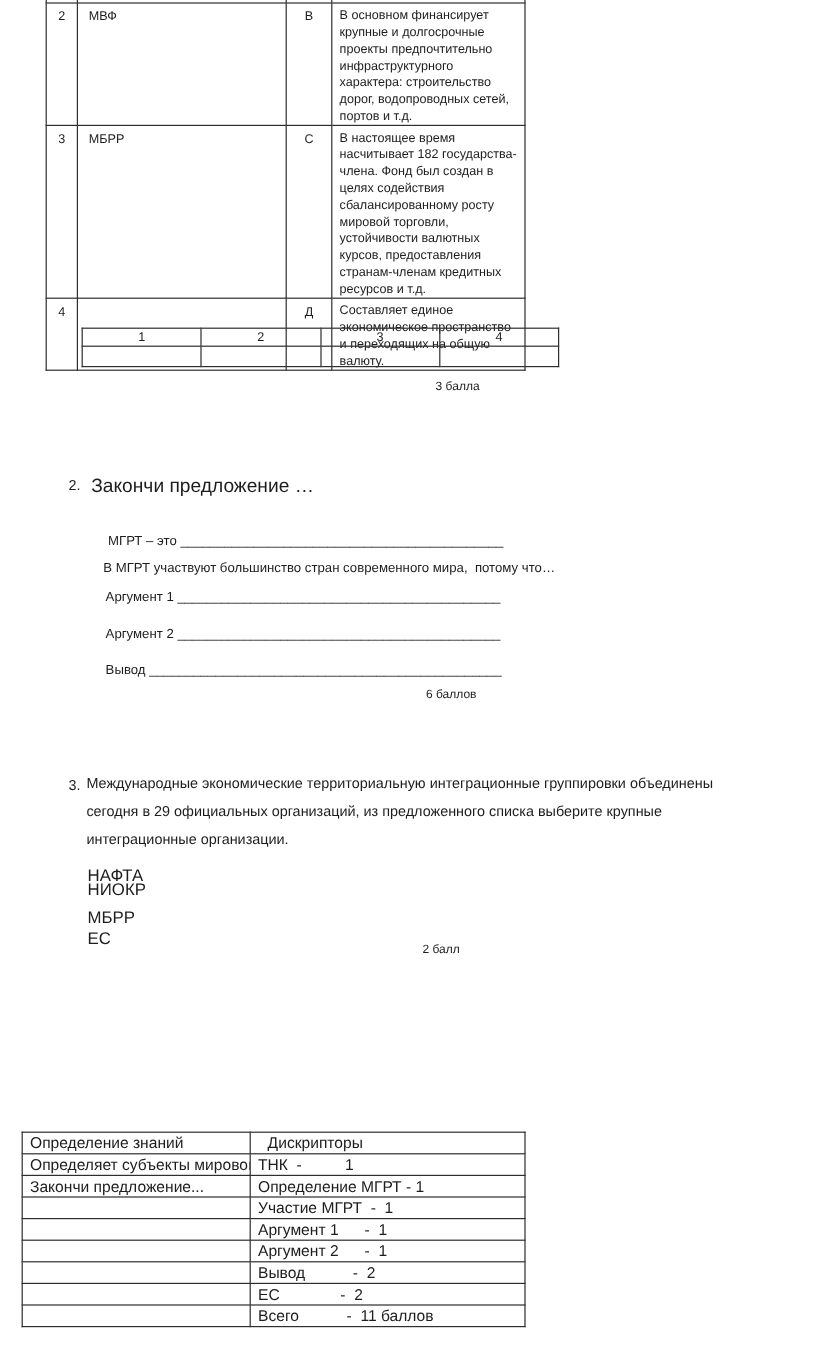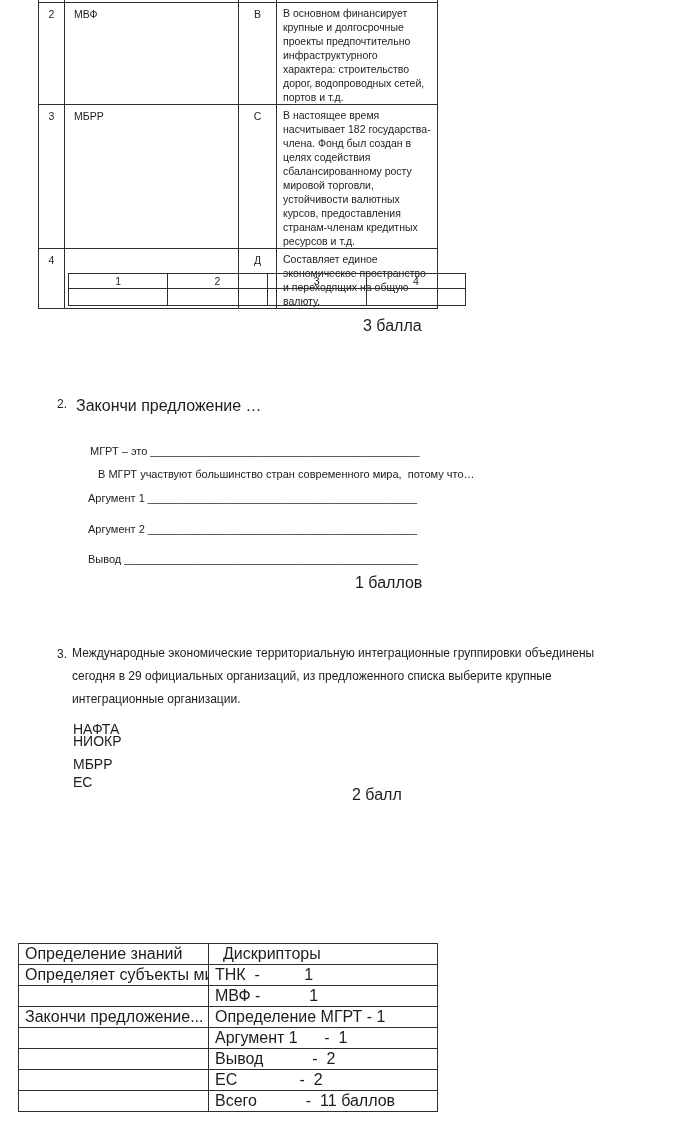--- a/index.html
+++ b/index.html
@@ -34,30 +34,30 @@
     text-align:center;
     font-size:10.5px;
     line-height:12px;
   }
   .t2 .hrow td { height:15px; }
   .t2 .brow td { height:17px; }
 
   
   .t3 td {
     border:1px solid #2e2e2e;
-    font-size:16px;
+    font-size:13px;
     height:15px;
     vertical-align:middle;
     padding:1px 2px 1px 6px;
     white-space:pre;
     overflow:hidden;
   }
   .t3 .disc-head { padding-left:14px; }
 
-  .score { font-size:16px; }
+  .score { font-size:10px; }
   .q-num  { font-size:12px; }
   .q-title{ font-size:16px; }
   .q-text { font-size:12px; line-height:23px; width:525px; }
   .fline  { font-size:11px; white-space:pre; }
   .opt    { font-size:14px; }
 </style>
 </head>
 <body>
 
 <table class="t1 abs" style="left:38px; top:-2px; width:399px;">
@@ -111,26 +111,26 @@
   </tr>
 </tbody>
   </table>
 
 <div class="score abs" style="left:363px; top:317px;">3 балла</div>
 
 <div class="q-num abs" style="left:57px; top:397px;">2.</div>
 <div class="q-title abs" style="left:76px; top:397px;">Закончи предложение …</div>
 
 <div class="fline abs" style="left:90px; top:445px;">МГРТ – это ____________________________________________</div>
-<div class="fline abs" style="left:86px; top:468px;margin-left:12px;">В МГРТ участвуют большинство стран современного мира,  потому что…</div>
+<div class="fline abs" style="left:86px; top:468px;">В МГРТ участвуют большинство стран современного мира,  потому что…</div>
 <div class="fline abs" style="left:88px; top:492px;">Аргумент 1 ____________________________________________</div>
 <div class="fline abs" style="left:88px; top:523px;text-align:right;">Аргумент 2 ____________________________________________</div>
 <div class="fline abs" style="left:88px; top:553px;">Вывод ________________________________________________</div>
 
-<div class="score abs" style="left:355px; top:574px;">1 баллов</div>
+<div class="score abs" style="left:355px; top:574px;">6 баллов</div>
 
 <div class="q-num abs" style="left:57px; top:647px;">3.</div>
 <div class="q-text abs" style="left:72px; top:642px;">
   <div>Международные  экономические территориальную интеграционные  группировки объединены</div>
   <div>сегодня в 29 официальных организаций,  из предложенного списка выберите крупные</div>
   <div>интеграционные организации.</div>
 </div>
 
 <div class="opt abs" style="left:73px; top:721px;">НАФТА</div>
 <div class="opt abs" style="left:73px; top:738px;margin-top:36px;">ЕС</div>
@@ -147,30 +147,34 @@
   <tbody>
       <tr>
     <td>Определение знаний</td>
     <td class="disc-head">Дискрипторы</td>
   </tr>
   <tr>
     <td>Определяет субъекты мирового хозяйства</td>
     <td>ТНК  -          1</td>
   </tr>
   <tr>
-    <td></td>
-    <td>МВФ -           1</td>
-  </tr>
-  <tr>
     <td>Закончи предложение...</td>
     <td>Определение МГРТ - 1</td>
   </tr>
   <tr>
     <td></td>
+    <td>Участие МГРТ  -  1</td>
+  </tr>
+  <tr>
+    <td></td>
     <td>Аргумент 1      -  1</td>
+  </tr>
+  <tr>
+    <td></td>
+    <td>Аргумент 2      -  1</td>
   </tr>
   <tr>
     <td></td>
     <td>Вывод           -  2</td>
   </tr>
   <tr>
     <td></td>
     <td>ЕС              -  2</td>
   </tr>
   <tr>

